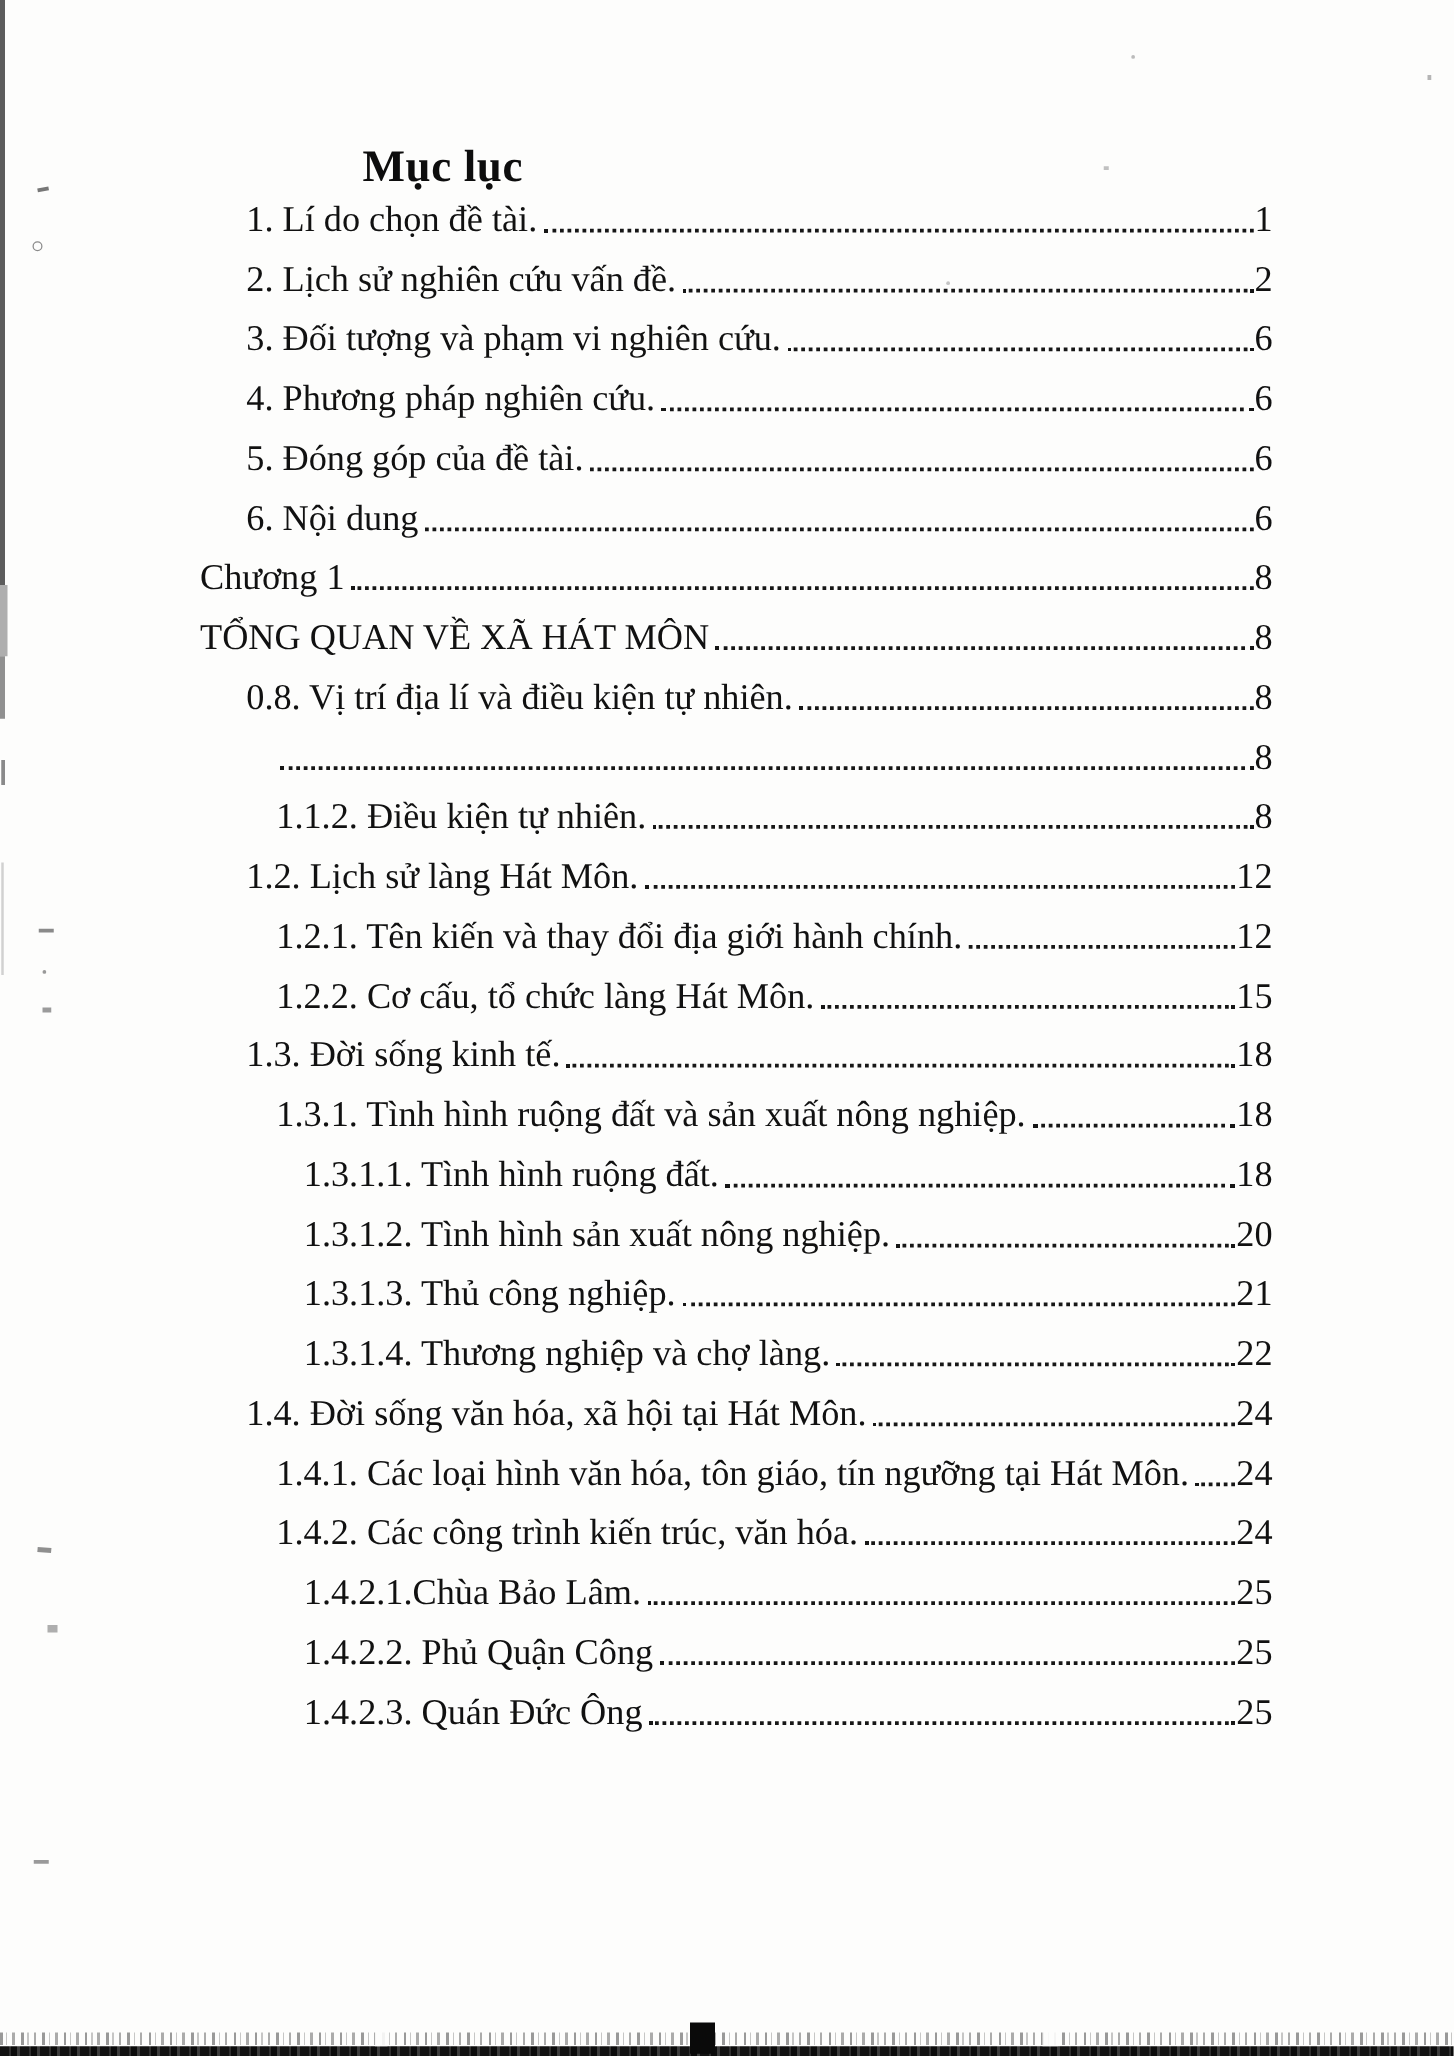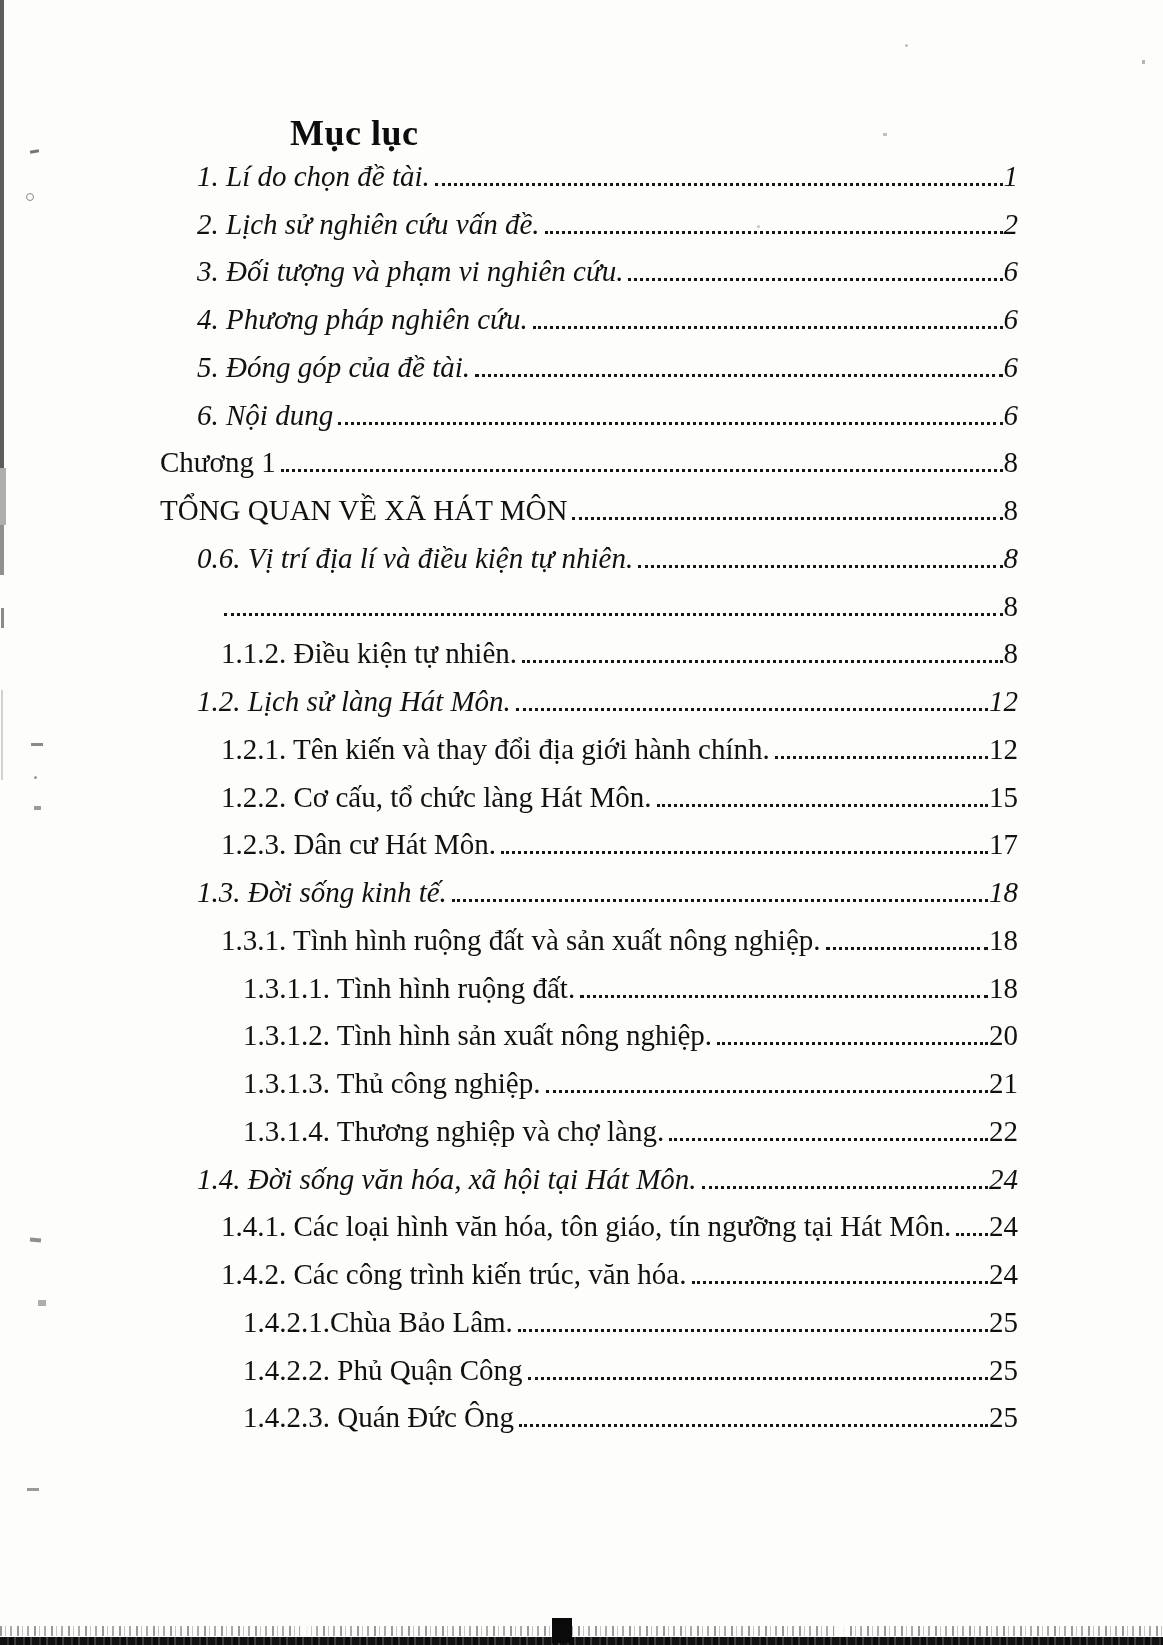--- a/index.html
+++ b/index.html
@@ -29,21 +29,21 @@
   }
   .toc-row {
     height:47.75px;
     display:flex;
     align-items:flex-end;
     font-size:29px;
     line-height:40px;
     white-space:nowrap;
   }
   .toc-row.lvl0 { padding-left:0; }
-  .toc-row.lvl1 { padding-left:37px;font-style:italic; }
+  .toc-row.lvl1 { padding-left:37px; }
   .toc-row.lvl2 { padding-left:61px; }
   .toc-row.lvl3 { padding-left:83px; }
   .toc-label { flex:0 1 auto; overflow:hidden; padding-right:2px; }
   .dot-leader {
     flex:1 1 0;
     min-width:14px;
     align-self:flex-end;
     border-bottom:3px dotted #161616;
     margin:0 1px 10px 3px;
     height:0;
@@ -132,21 +132,21 @@
         <span class="toc-label">Chương 1</span>
         <span class="dot-leader"></span>
         <span class="toc-page">8</span>
       </div>
       <div class="toc-row lvl0">
         <span class="toc-label">TỔNG QUAN VỀ XÃ HÁT MÔN</span>
         <span class="dot-leader"></span>
         <span class="toc-page">8</span>
       </div>
       <div class="toc-row lvl1">
-        <span class="toc-label">0.6. Vị trí địa lí và điều kiện tự nhiên.</span>
+        <span class="toc-label">0.8. Vị trí địa lí và điều kiện tự nhiên.</span>
         <span class="dot-leader"></span>
         <span class="toc-page">8</span>
       </div>
       <div class="toc-row lvl2">
         <span class="dot-leader"></span>
         <span class="toc-page">8</span>
       </div>
       <div class="toc-row lvl2">
         <span class="toc-label">1.1.2. Điều kiện tự nhiên.</span>
         <span class="dot-leader"></span>
@@ -159,25 +159,20 @@
       </div>
       <div class="toc-row lvl2">
         <span class="toc-label">1.2.1. Tên kiến và thay đổi địa giới hành chính.</span>
         <span class="dot-leader"></span>
         <span class="toc-page">12</span>
       </div>
       <div class="toc-row lvl2">
         <span class="toc-label">1.2.2. Cơ cấu, tổ chức làng Hát Môn.</span>
         <span class="dot-leader"></span>
         <span class="toc-page">15</span>
-      </div>
-      <div class="toc-row lvl2">
-        <span class="toc-label">1.2.3. Dân cư Hát Môn.</span>
-        <span class="dot-leader"></span>
-        <span class="toc-page">17</span>
       </div>
       <div class="toc-row lvl1">
         <span class="toc-label">1.3. Đời sống kinh tế.</span>
         <span class="dot-leader"></span>
         <span class="toc-page">18</span>
       </div>
       <div class="toc-row lvl2">
         <span class="toc-label">1.3.1. Tình hình ruộng đất và sản xuất nông nghiệp.</span>
         <span class="dot-leader"></span>
         <span class="toc-page">18</span>

